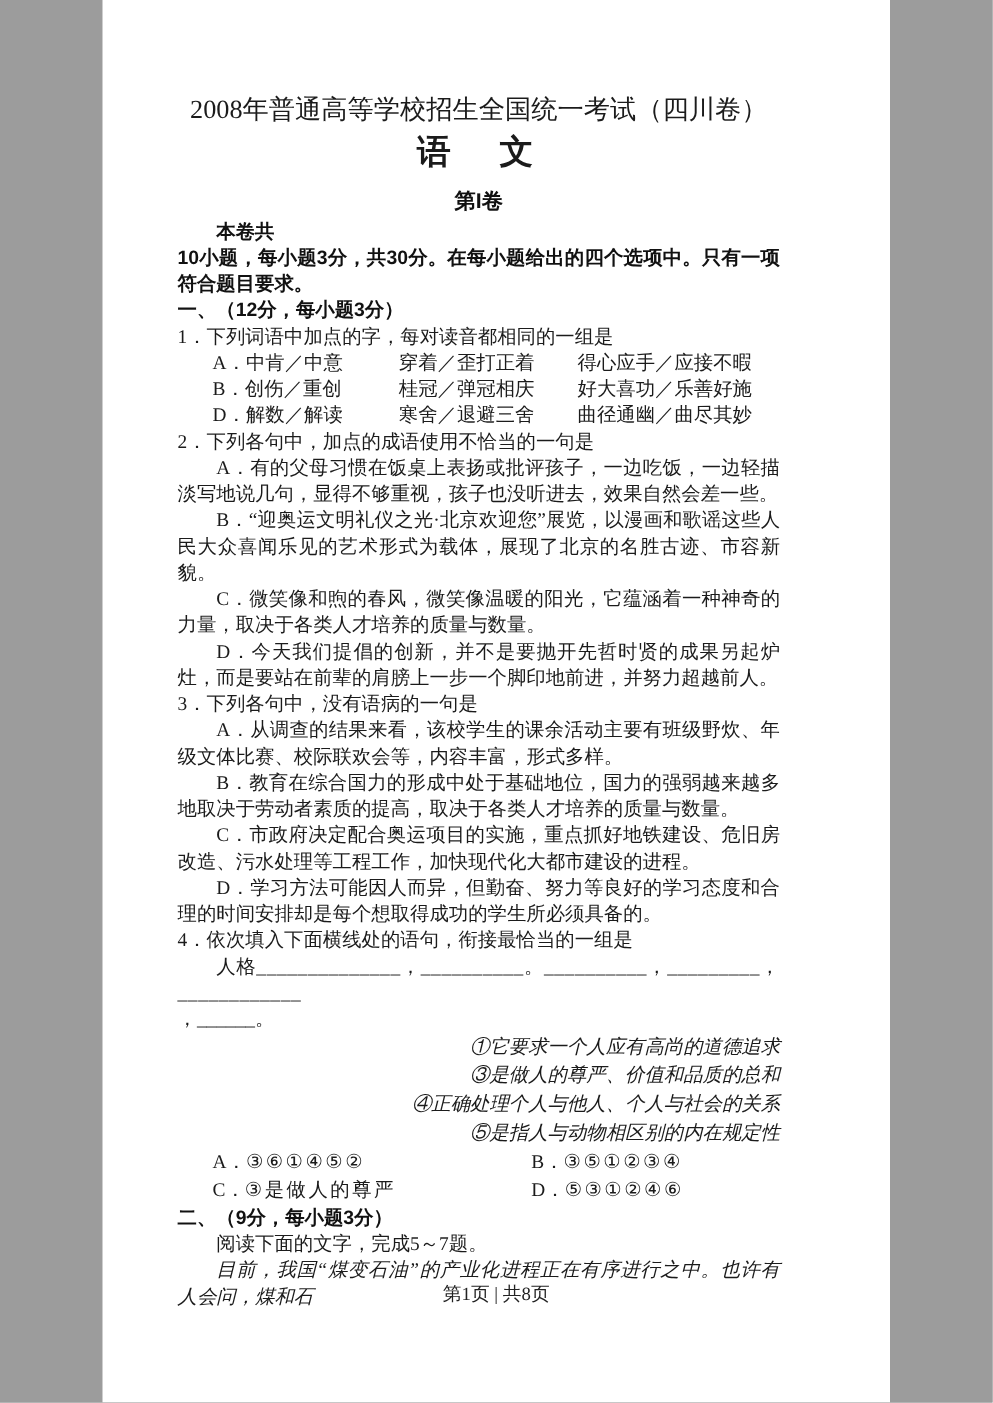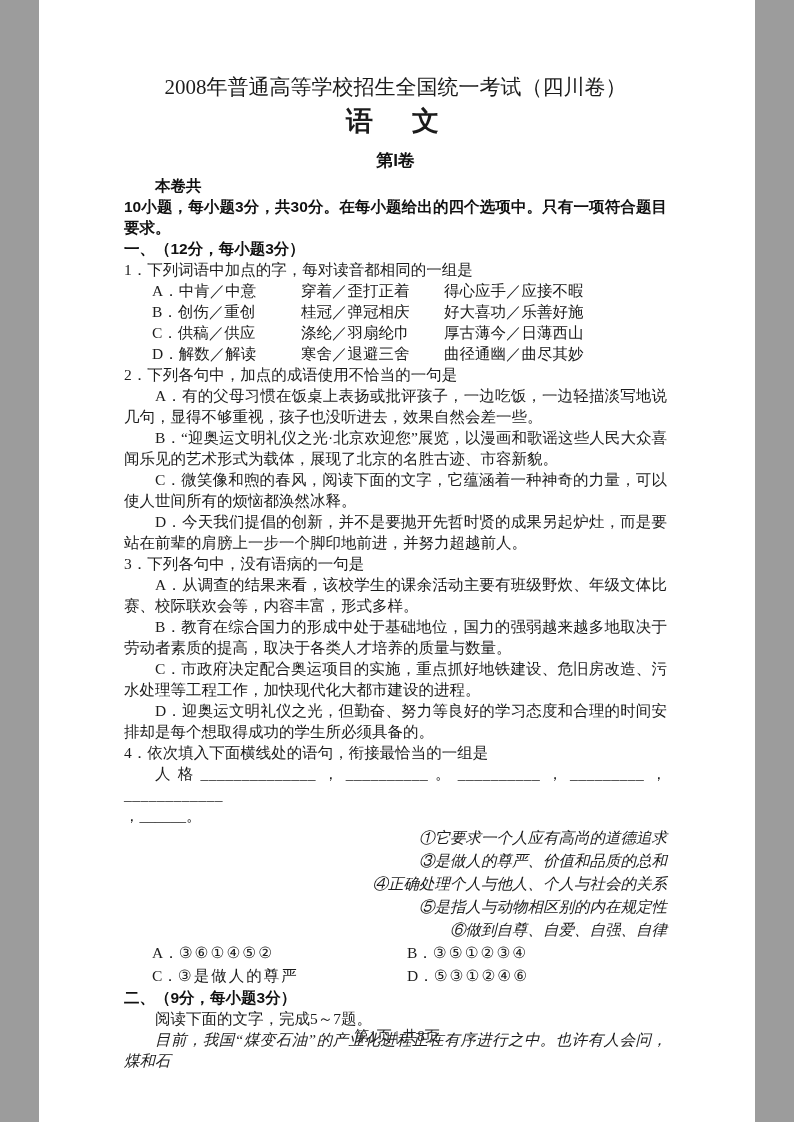--- a/index.html
+++ b/index.html
@@ -1,22 +1,22 @@
 <!DOCTYPE html>
 <html><head>
 <meta charset="utf-8">
 <style>
   html, body { margin:0; padding:0; background:#9c9c9c; }
   .page {
     position:relative;
-    width:716px; height:1122px;
+    width:630px; height:1122px;
     margin:0 auto;
     background:#ffffff;
     box-sizing:border-box;
-    padding:74px 88px 0 85px;
+    padding:74px 88px 0 60px;
     font-family:"Liberation Serif","DejaVu Serif",serif;
     font-size:15.5px;
     line-height:21px;
     color:#1b1b1b;
     overflow:hidden;
   }
   p { margin:0; text-align:justify; }
   .hei { font-family:"Liberation Sans","DejaVu Sans",sans-serif; font-weight:700; color:#111; }
   .title-main {
     text-align:center; font-size:21px; line-height:27px;
@@ -68,51 +68,45 @@
     <span class="q1-c1"><span>A．</span><span>中肯／中意</span></span>
     <span class="q1-c2">穿着／歪打正着</span>
     <span class="q1-c3">得心应手／应接不暇</span>
   </div>
   <div class="q1-row">
     <span class="q1-c1"><span>B．</span><span>创伤／重创</span></span>
     <span class="q1-c2">桂冠／弹冠相庆</span>
     <span class="q1-c3">好大喜功／乐善好施</span>
   </div>
   <div class="q1-row">
-    <span class="q1-c1"><span>C．</span><span>供稿／供应</span></span>
-    <span class="q1-c2">涤纶／羽扇纶巾</span>
-    <span class="q1-c3">厚古薄今／日薄西山</span>
-  </div>
-  <div class="q1-row">
     <span class="q1-c1"><span>D．</span><span>解数／解读</span></span>
     <span class="q1-c2">寒舍／退避三舍</span>
     <span class="q1-c3">曲径通幽／曲尽其妙</span>
   </div>
 
   <p>2．下列各句中，加点的成语使用不恰当的一句是</p>
   <p class="opt-para"><span>A．</span><span>有的父母习惯在饭桌上表扬或批评孩子，一边吃饭，一边轻描淡写地说几句，显得不够重视，孩子也没听进去，效果自然会差一些。</span></p>
   <p class="opt-para"><span>B．</span><span>“迎奥运文明礼仪之光·北京欢迎您”展览，以漫画和歌谣这些人民大众喜闻乐见的艺术形式为载体，展现了北京的名胜古迹、市容新貌。</span></p>
-  <p class="opt-para"><span>C．</span><span>微笑像和煦的春风，阅读下面的文字，它蕴涵着一种神奇的力量，可以使人世间所有的烦恼都涣然冰释。</span></p>
+  <p class="opt-para"><span>C．</span><span>微笑像和煦的春风，微笑像温暖的阳光，它蕴涵着一种神奇的力量，取决于各类人才培养的质量与数量。</span></p>
   <p class="opt-para"><span>D．</span><span>今天我们提倡的创新，并不是要抛开先哲时贤的成果另起炉灶，而是要站在前辈的肩膀上一步一个脚印地前进，并努力超越前人。</span></p>
 
   <p>3．下列各句中，没有语病的一句是</p>
   <p class="opt-para"><span>A．</span><span>从调查的结果来看，该校学生的课余活动主要有班级野炊、年级文体比赛、校际联欢会等，内容丰富，形式多样。</span></p>
   <p class="opt-para"><span>B．</span><span>教育在综合国力的形成中处于基础地位，国力的强弱越来越多地取决于劳动者素质的提高，取决于各类人才培养的质量与数量。</span></p>
   <p class="opt-para"><span>C．</span><span>市政府决定配合奥运项目的实施，重点抓好地铁建设、危旧房改造、污水处理等工程工作，加快现代化大都市建设的进程。</span></p>
-  <p class="opt-para"><span>D．</span><span>迎奥运文明礼仪之光，但勤奋、努力等良好的学习态度和合理的时间安排却是每个想取得成功的学生所必须具备的。</span></p>
+  <p class="opt-para"><span>D．</span><span>学习方法可能因人而异，但勤奋、努力等良好的学习态度和合理的时间安排却是每个想取得成功的学生所必须具备的。</span></p>
 
   <p>4．依次填入下面横线处的语句，衔接最恰当的一组是</p>
   <p class="q4-blank1">人格______________，__________。__________，_________，____________</p>
   <p>，______。</p>
   <div class="q4-items">
     <p>①它要求一个人应有高尚的道德追求</p>
     <p>③是做人的尊严、价值和品质的总和</p>
     <p>④正确处理个人与他人、个人与社会的关系</p>
     <p>⑤是指人与动物相区别的内在规定性</p>
-    <p>⑥做到自尊、自爱、自强、自律</p>
   </div>
   <div class="q4-choices">
     <span><span>A．</span><span class="q4-seq">③⑥①④⑤②</span></span>
     <span><span>B．</span><span class="q4-seq">③⑤①②③④</span></span>
     <span><span>C．</span><span class="q4-seq">③是做人的尊严</span></span>
     <span><span>D．</span><span class="q4-seq">⑤③①②④⑥</span></span>
   </div>
 
   <p class="hei">二、（9分，每小题3分）</p>
   <p class="indent">阅读下面的文字，完成5～7题。</p>

